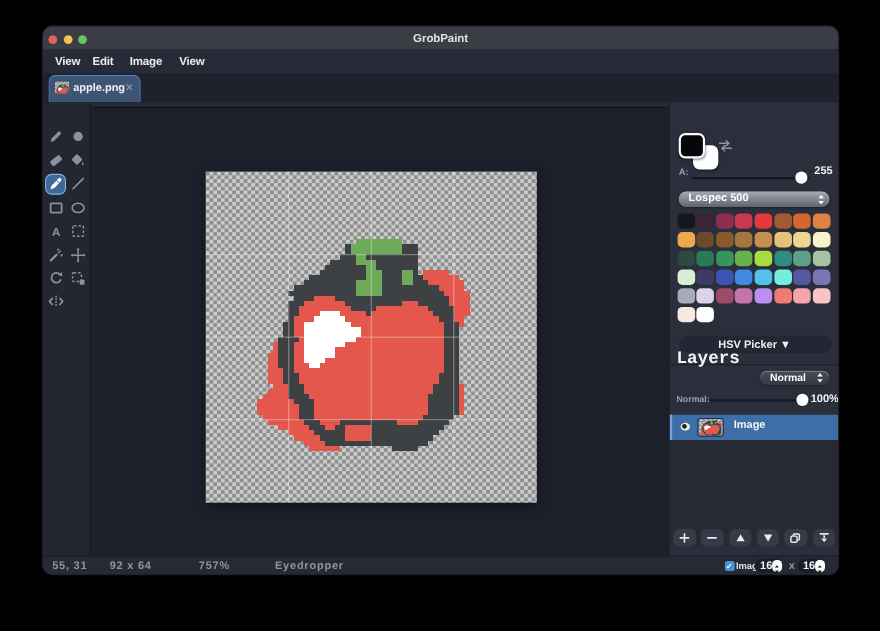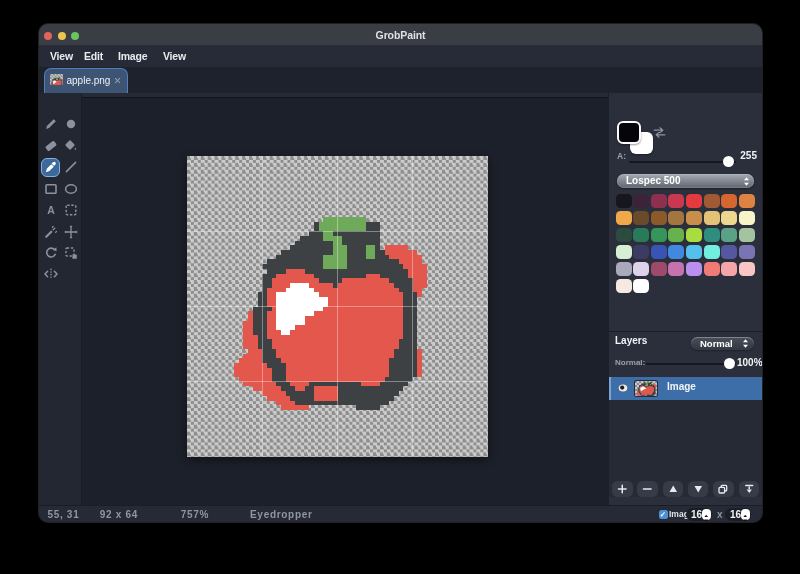--- a/index.html
+++ b/index.html
@@ -20,21 +20,21 @@
     color:#e9ebee; font-size:10.5px; font-weight:bold; letter-spacing:-0.2px; }
   
   #tabbar { position:absolute; left:0; top:43px; width:100%; height:26px; background:#1e222c; }
   #tab { position:absolute; left:4.5px; top:1px; width:84px; height:25px;
     background:#3d5473; border:1.5px solid #4e7fc7; border-bottom:none;
     border-radius:7px 7px 0 0; }
   #tab .ticon { position:absolute; left:5px; top:5px; width:13px; height:11px;
     background:repeating-conic-gradient(#c9c9c9 0% 25%, #8e8e8e 0% 50%);
     background-size:3.2px 3.2px; border-radius:1px; overflow:hidden; }
   #tab .tname { position:absolute; left:22px; top:0; height:23px; line-height:24px;
-    color:#eef1f5; font-size:10px; font-weight:normal;text-align:right; }
+    color:#eef1f5; font-size:10px; font-weight:bold;text-align:right; }
   #tab .tclose { position:absolute; right:5px; top:0; height:23px; line-height:24px;
     color:#93a0b4; font-size:9.5px; }
   
   #main { position:absolute; left:0; top:69px; width:100%; height:412px; background:#1c202a; }
   #mainseam { position:absolute; left:0; top:0; width:100%; height:3.5px; background:#262a36;
     box-shadow:0 1px 0 rgba(0,0,0,0.35); }
   #toolbar { position:absolute; left:0; top:0; width:43px; height:412px; background:#232732;
     border-right:1px solid rgba(0,0,0,0.25); }
   .tool { position:absolute; width:16px; height:16px; }
   #seltool { position:absolute; left:2px; top:64.5px; width:19px; height:19px;
@@ -240,22 +240,23 @@
       <div class="sw" style="left:6.5px; top:168.5px; background:#aaa9bc;"></div>
       <div class="sw" style="left:24.1px; top:168.5px; background:#ded2ea;"></div>
       <div class="sw" style="left:41.8px; top:168.5px; background:#9e4a6a;"></div>
       <div class="sw" style="left:59.4px; top:168.5px; background:#c473ad;"></div>
       <div class="sw" style="left:77.1px; top:168.5px; background:#bb8ff0;"></div>
       <div class="sw" style="left:94.8px; top:168.5px; background:#f07a75;"></div>
       <div class="sw" style="left:112.4px; top:168.5px; background:#f5a4a9;"></div>
       <div class="sw" style="left:130.0px; top:168.5px; background:#fac4c4;"></div>
       <div class="sw" style="left:6.5px; top:185.5px; background:#f5e9e1;"></div>
       <div class="sw" style="left:24.1px; top:185.5px; background:#ffffff;"></div>
+      <div id="hsvbtn">HSV Picker ▼</div>
       <div id="layerhdr"></div>
-      <div class="ptext" style="left:6px; top:242px; font-size:10px;">Layers</div>
+      <div class="ptext" style="left:6px; top:224px; font-size:16px;font-family:Liberation Mono, monospace;">Layers</div>
       <div style="position:absolute; left:82px; top:244px; width:63px; height:12.5px;
         border-radius:7px; background:linear-gradient(#4a4f5a, #333741);
         box-shadow:inset 0 1px 0 rgba(255,255,255,0.3), 0 1px 2px rgba(0,0,0,0.3);">
         <div class="stxt" style="position:absolute; left:9px; font-size:9.5px; line-height:13px; color:#fff; font-weight:bold;">Normal</div>
         <svg class="abs" style="right:5px; top:2px;" width="7" height="9" viewBox="0 0 7 9">
           <path d="M3.5 0.2 L6 3.2 H1 z M3.5 8.8 L1 5.8 H6 z" fill="#fff"></path>
         </svg>
       </div>
       <div class="plabel" style="left:6px; top:264.5px; font-size:8px;">Normal:</div>
       <div class="track" style="left:37px; top:269.5px; width:90px;"></div>

